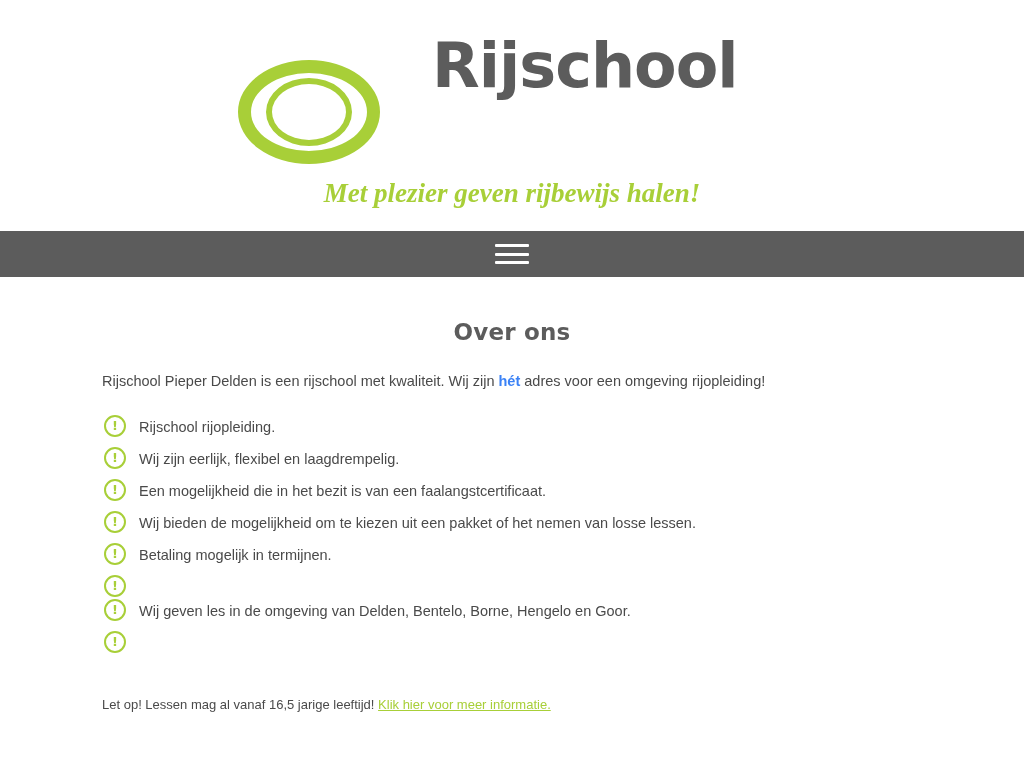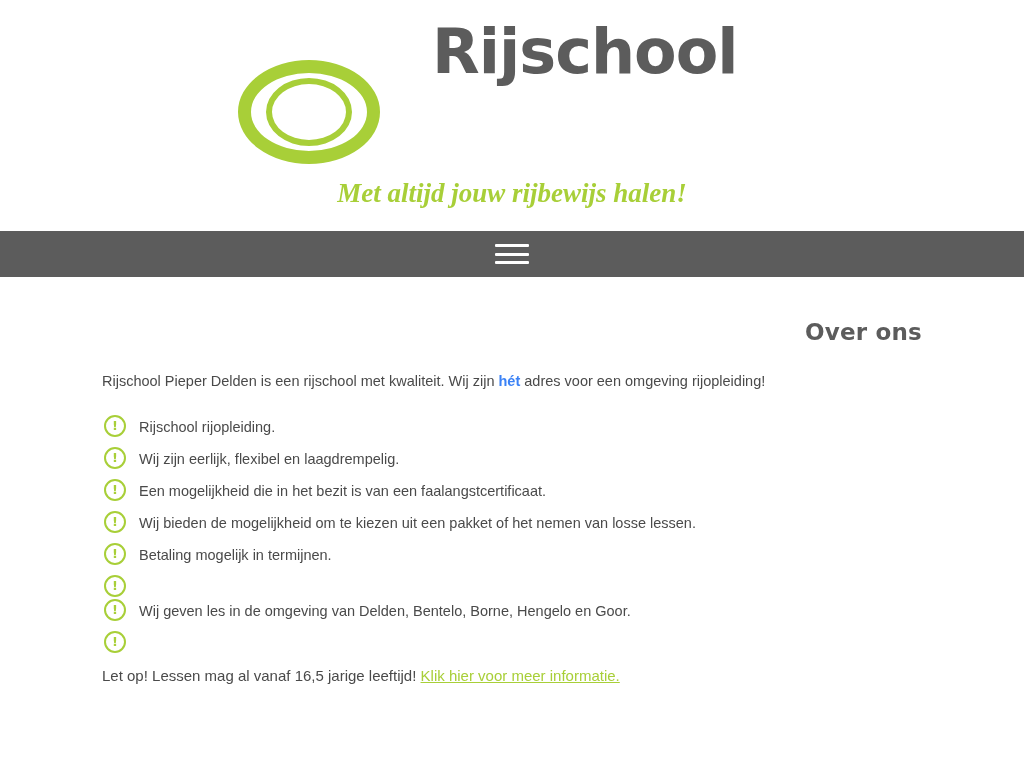--- a/index.html
+++ b/index.html
@@ -24,21 +24,21 @@
     align-items: center;
   }
   .logo-wrap {
     position: relative;
     width: 660px;
     height: 170px;
   }
   .logo-text {
     position: absolute;
     left: 250px;
-    top: 6px;
+    top: 20px;
     font-family: "DejaVu Sans", sans-serif;
     font-weight: bold;
     font-size: 62px;
     line-height: 64px;
     letter-spacing: -1px;
     color: #5c5c5c;
     text-align: left;
     white-space: nowrap;
   }
   .logo-text .line2 { display: block; }
@@ -112,21 +112,21 @@
     background: #ffffff;
     border-radius: 1px;
   }
 
   
   .content {
     width: 100%;
     padding: 0 102px;
   }
   .page-title {
-    text-align: right;
+    text-align: center;
     font-family: "DejaVu Sans", sans-serif;
     font-weight: bold;
     font-size: 23px;
     color: #5c5c5c;
     margin: 42px 0 26px 0;
     letter-spacing: 0.2px;
   }
   .intro {
     font-size: 14.5px;
     color: #4a4a4a;
@@ -159,44 +159,44 @@
     display: flex;
     align-items: center;
     justify-content: center;
     font-family: "DejaVu Sans", sans-serif;
     font-weight: bold;
     font-size: 13px;
     color: #a8cf38;
     line-height: 1;
   }
   .note {
-    font-size: 15px;
+    font-size: 13px;
     color: #4a4a4a;
-    margin-top: 10px;
+    margin-top: 40px;
   }
   .note a {
     color: #a8cf38;
     text-decoration: underline;
   }
 </style>
 </head>
 <body>
 
 <div class="header">
   <div class="logo-wrap">
     <div class="logo-mark">
       <div class="ring-outer"></div>
       <div class="ring-inner"></div>
       <div class="pee">P</div>
     </div>
     <div class="logo-text">
       <span>Rijschool</span>
     </div>
   </div>
-  <div class="tagline">Met altijd jouw rijbewijs halen!</div>
+  <div class="tagline">Met plezier geven rijbewijs halen!</div>
 </div>
 
 <div class="navbar">
   <div class="hamburger">
     <span></span>
       <span></span>
       <span></span>
   </div>
 </div>
 

